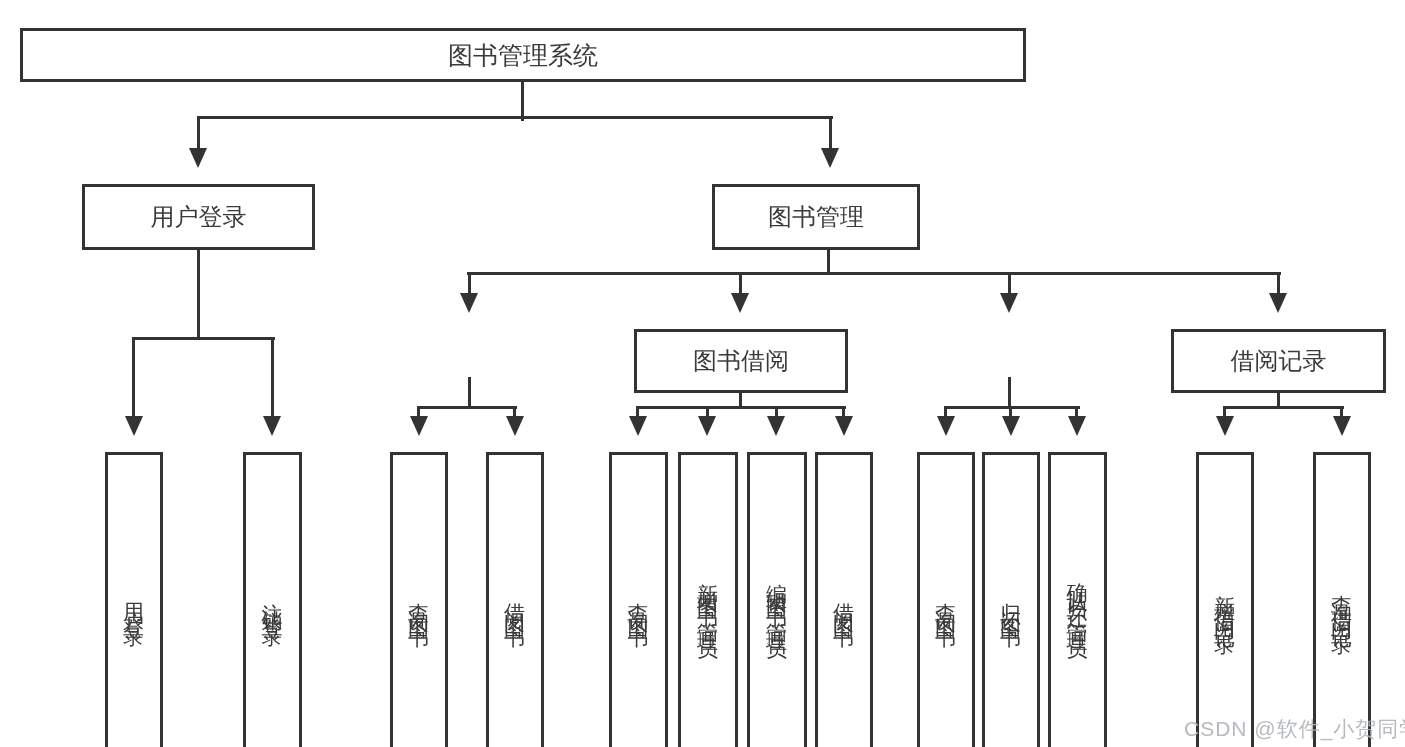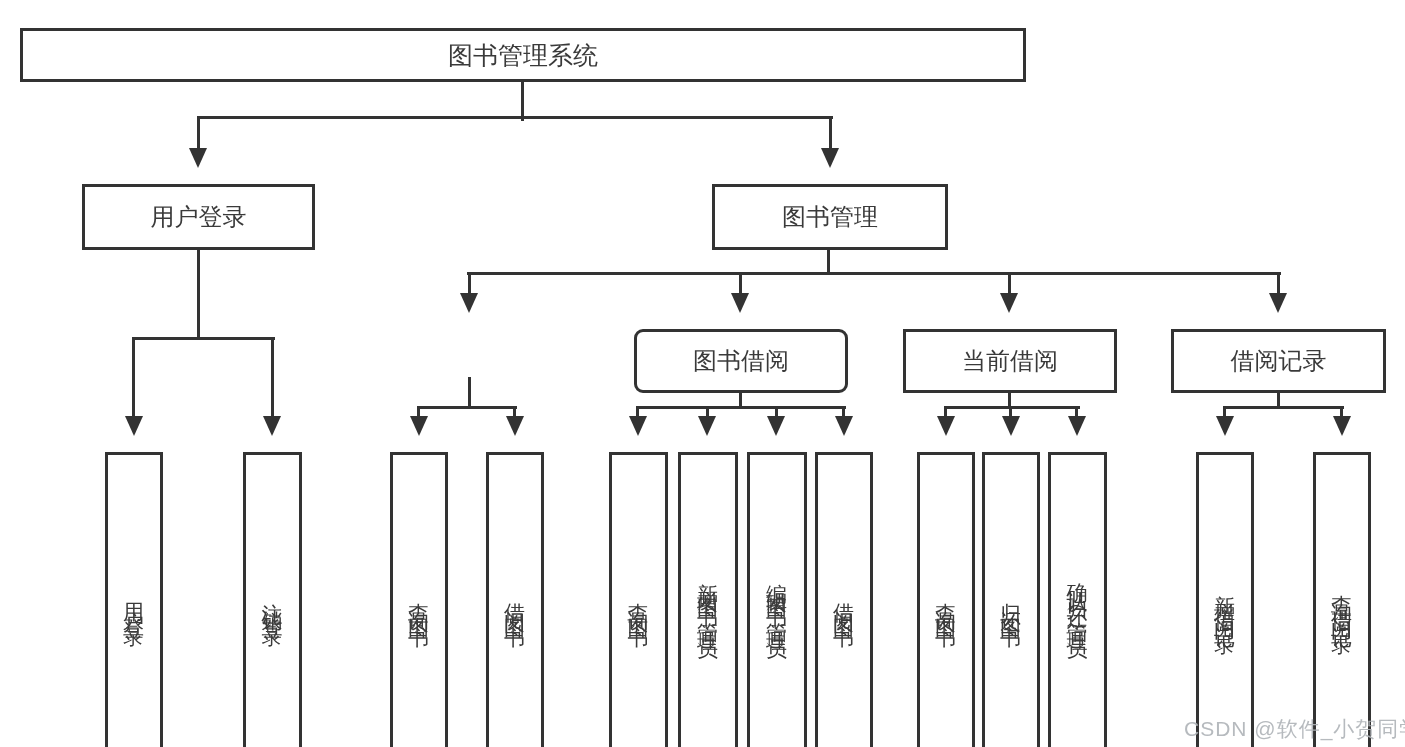--- a/index.html
+++ b/index.html
@@ -91,24 +91,23 @@
   <div class="ah" style="left:835px;top:416px;"></div>
   <div class="ah" style="left:937px;top:416px;"></div>
   <div class="ah" style="left:1002px;top:416px;"></div>
   <div class="ah" style="left:1068px;top:416px;"></div>
   <div class="ah" style="left:1216px;top:416px;"></div>
   <div class="ah" style="left:1333px;top:416px;"></div>
 
   <div class="node lvl1" style="left:20px;top:12px;width:1006px;height:54px;">图书管理系统</div>
 
   <div class="node lvl2" style="left:82px;top:168px;width:233px;height:66px;">用户登录</div>
-  <div class="node lvl2" style="left:712px;top:168px;width:236px;height:66px;">图书管理</div>
+  <div class="node lvl2" style="left:712px;top:168px;width:208px;height:66px;">图书管理</div>
 
-  <div class="node lvl3" style="left:634px;top:313px;width:214px;height:64px;border-radius:9px;">图书借阅</div>
-  <div class="node lvl3" style="left:903px;top:313px;width:214px;height:64px;">当前借阅</div>
+  <div class="node lvl3" style="left:634px;top:313px;width:214px;height:64px;">图书借阅</div>
   <div class="node lvl3" style="left:1171px;top:313px;width:215px;height:64px;">借阅记录</div>
 
   <div class="node leaf" style="left:105px;top:436px;width:58px;height:300px;">用户登录</div>
   <div class="node leaf" style="left:243px;top:436px;width:59px;height:300px;">注销登录</div>
 
   <div class="node leaf" style="left:390px;top:436px;width:58px;height:300px;">查询图书</div>
   <div class="node leaf" style="left:486px;top:436px;width:58px;height:300px;">借阅图书</div>
 
   <div class="node leaf" style="left:609px;top:436px;width:59px;height:300px;">查询图书</div>
   <div class="node leaf" style="left:678px;top:436px;width:60px;height:300px;">新增图书（管理员）</div>

